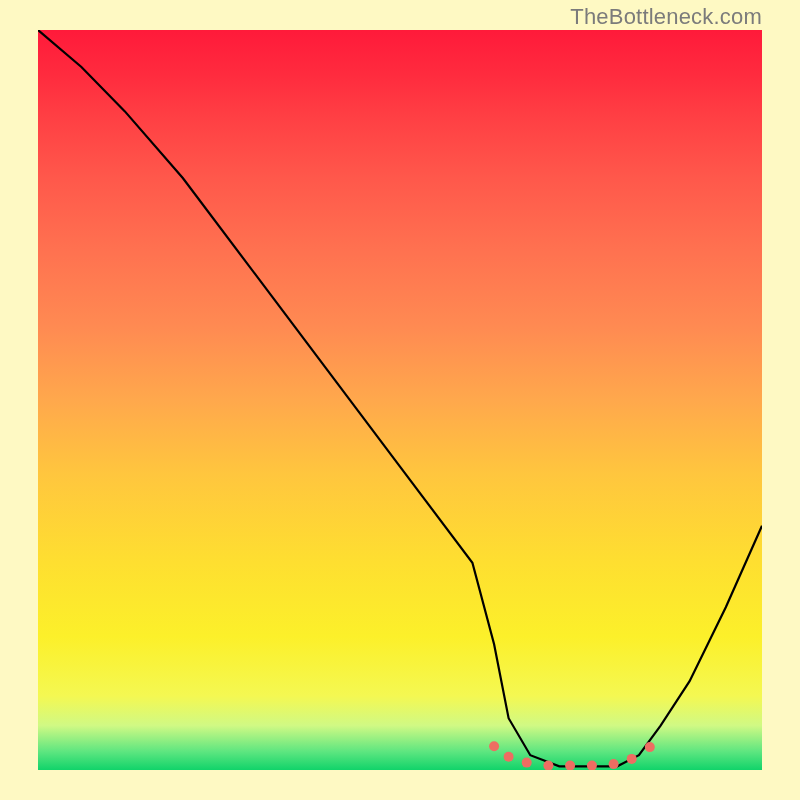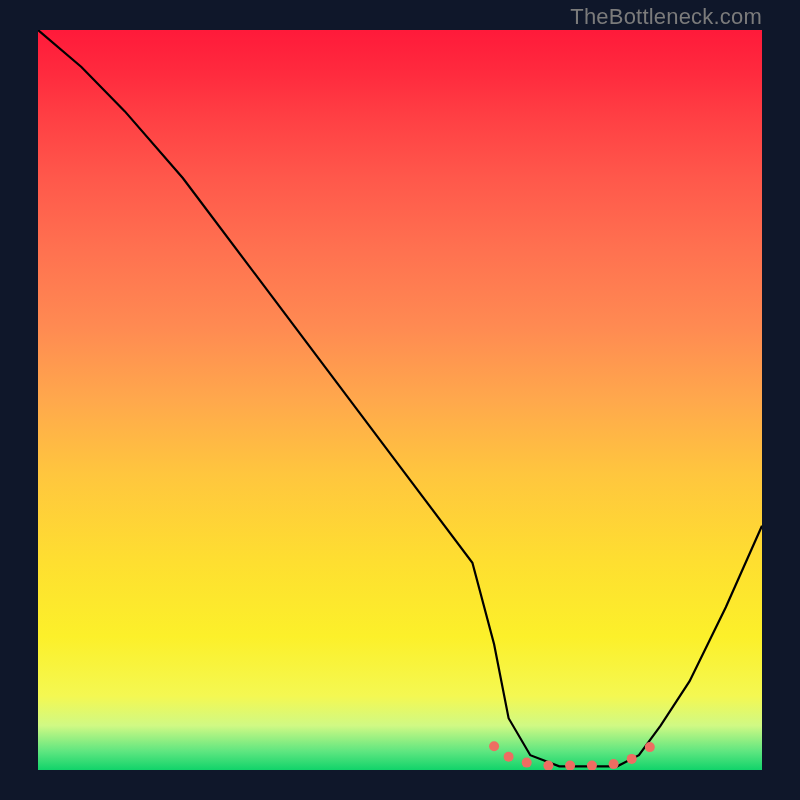--- a/index.html
+++ b/index.html
@@ -10,21 +10,21 @@
     height: 800px;
     overflow: hidden;
     font-family: Arial, sans-serif;
   }
   .frame {
     position: absolute;
     left: 0;
     top: 0;
     width: 800px;
     height: 800px;
-    background: #0f172a;
+    background: #fef9c3;
   }
   .plot-area {
     position: absolute;
     left: 38px;
     top: 30px;
     width: 724px;
     height: 740px;
     overflow: hidden;
   }
   .gradient {

